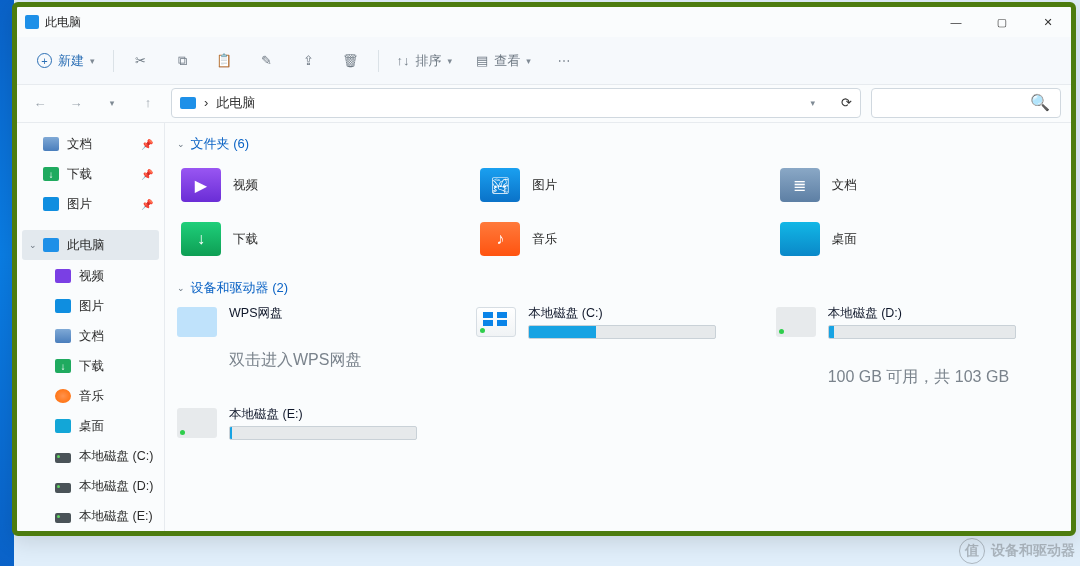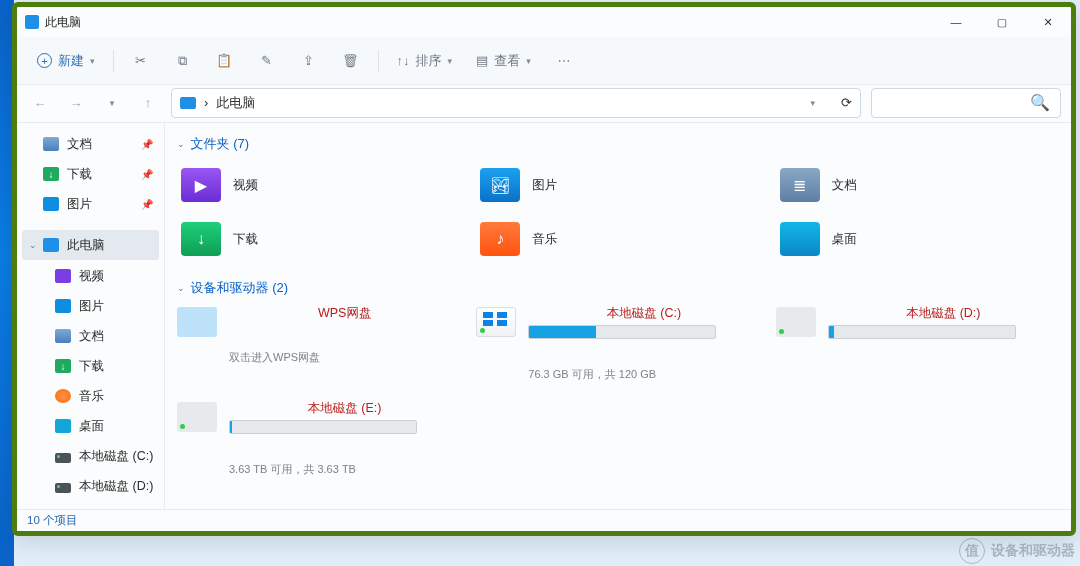--- a/index.html
+++ b/index.html
@@ -71,24 +71,24 @@
     .dvico::after{content:"";position:absolute;left:3px;bottom:3px;width:5px;height:5px;border-radius:50%;background:#2fce4c;}
     .dvico.win{ background:linear-gradient(#fff,#f0f3f5); border:1px solid #d6dde3; }
     .dvico.win::before{content:"";position:absolute;left:6px;top:4px;width:24px;height:14px;background:
         linear-gradient(#0a84e8,#0a84e8) 0 0/10px 6px no-repeat,
         linear-gradient(#0a84e8,#0a84e8) 14px 0/10px 6px no-repeat,
         linear-gradient(#0a84e8,#0a84e8) 0 8px/10px 6px no-repeat,
         linear-gradient(#0a84e8,#0a84e8) 14px 8px/10px 6px no-repeat;}
     .dvico.cloud{ background:#bfe2fb; }
     .dvico.cloud::after{background:transparent;}
     .dvinfo { flex:1; min-width:0; }
-    .dname { font-size:12.5px; color:#b91c1c; margin-bottom:3px;text-align:center; }
+    .dname { font-size:12.5px; color:#0f172a; margin-bottom:3px; }
     .dbar { height:14px; background:#e6e9eb; border:1px solid #c9d1d7; border-radius:2px; overflow:hidden; margin-bottom:4px; max-width:188px; }
     .dbar .fill { height:100%; background:#17a3e3; }
-    .dsub { font-size:11px; color:#7a838c;margin-top:28px; }
+    .dsub { font-size:16px; color:#7a838c;margin-top:28px; }
 
     .status { height:22px; border-top:1px solid #e7ebef; display:flex; align-items:center; padding:0 10px; font-size:11.5px; color:#2467b5; background:#fafcfd; }
 
     .watermark { position:absolute; right:5px; bottom:2px; display:flex; align-items:center; gap:6px; color:rgba(40,40,40,.28); font-size:14px; font-weight:600; }
     .watermark .circ{width:26px;height:26px;border-radius:50%;border:1.5px solid rgba(40,40,40,.28);display:flex;align-items:center;justify-content:center;}
   </style>
 </head>
 <body>
 
 <div class="desktop-edge"></div>
@@ -224,21 +224,21 @@
     </div>
         <div class="srow sub">
       <span class="sico i-hdd"></span>
       <span>本地磁盘 (E:)</span>
     </div>
       </div>
 
     <div class="main">
       <div class="sec-head">
         <span class="caret">⌄</span>
-        <span>文件夹 (7)</span>
+        <span>文件夹 (6)</span>
       </div>
       <div class="grid" id="folders">
           <div class="folder">
       <div class="fico fi-vid">▶</div>
       <div class="flbl">视频</div>
     </div>
           <div class="folder">
       <div class="fico fi-pic">🏞</div>
       <div class="flbl">图片</div>
     </div>
@@ -273,47 +273,43 @@
         <div class="dsub">双击进入WPS网盘</div>
       </div>
     </div>
           <div class="drive">
       <div class="dvico win"></div>
       <div class="dvinfo">
         <div class="dname">本地磁盘 (C:)</div>
         <div class="dbar">
                 <div class="fill" style="width:36%"></div>
               </div>
-        <div class="dsub">76.3 GB 可用，共 120 GB</div>
       </div>
     </div>
           <div class="drive">
       <div class="dvico "></div>
       <div class="dvinfo">
         <div class="dname">本地磁盘 (D:)</div>
         <div class="dbar">
                 <div class="fill" style="width:3%"></div>
               </div>
+        <div class="dsub">100 GB 可用，共 103 GB</div>
       </div>
     </div>
           <div class="drive">
       <div class="dvico "></div>
       <div class="dvinfo">
         <div class="dname">本地磁盘 (E:)</div>
         <div class="dbar">
                 <div class="fill" style="width:1%"></div>
               </div>
-        <div class="dsub">3.63 TB 可用，共 3.63 TB</div>
       </div>
     </div>
         </div>
     </div>
   </div>
 
-  <div class="status">
-    <span>10 个项目</span>
-  </div>
 </div>
 
 <div class="watermark">
   <span class="circ">值</span>
   <span>设备和驱动器</span>
 </div>
 
 </body></html>

